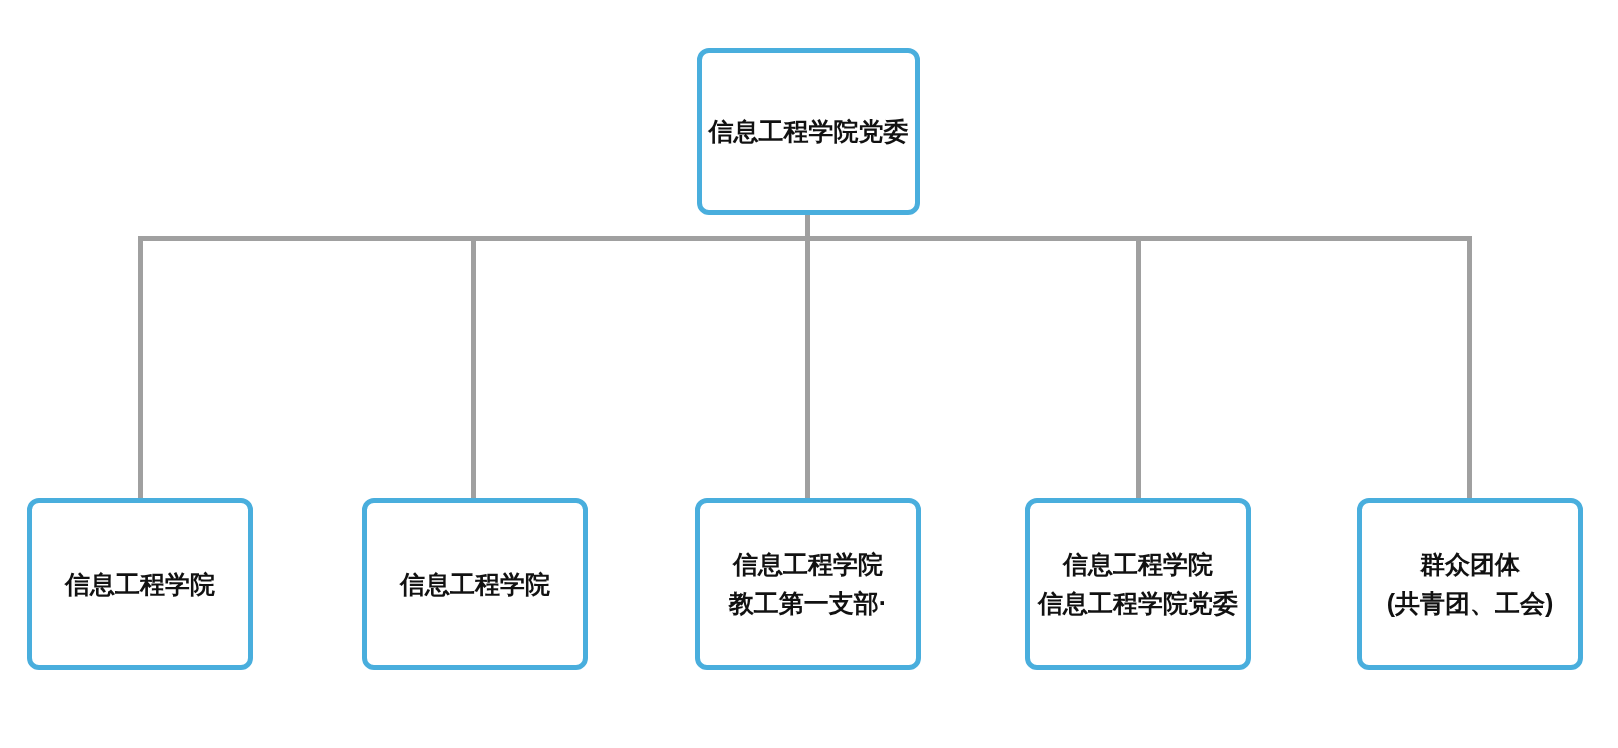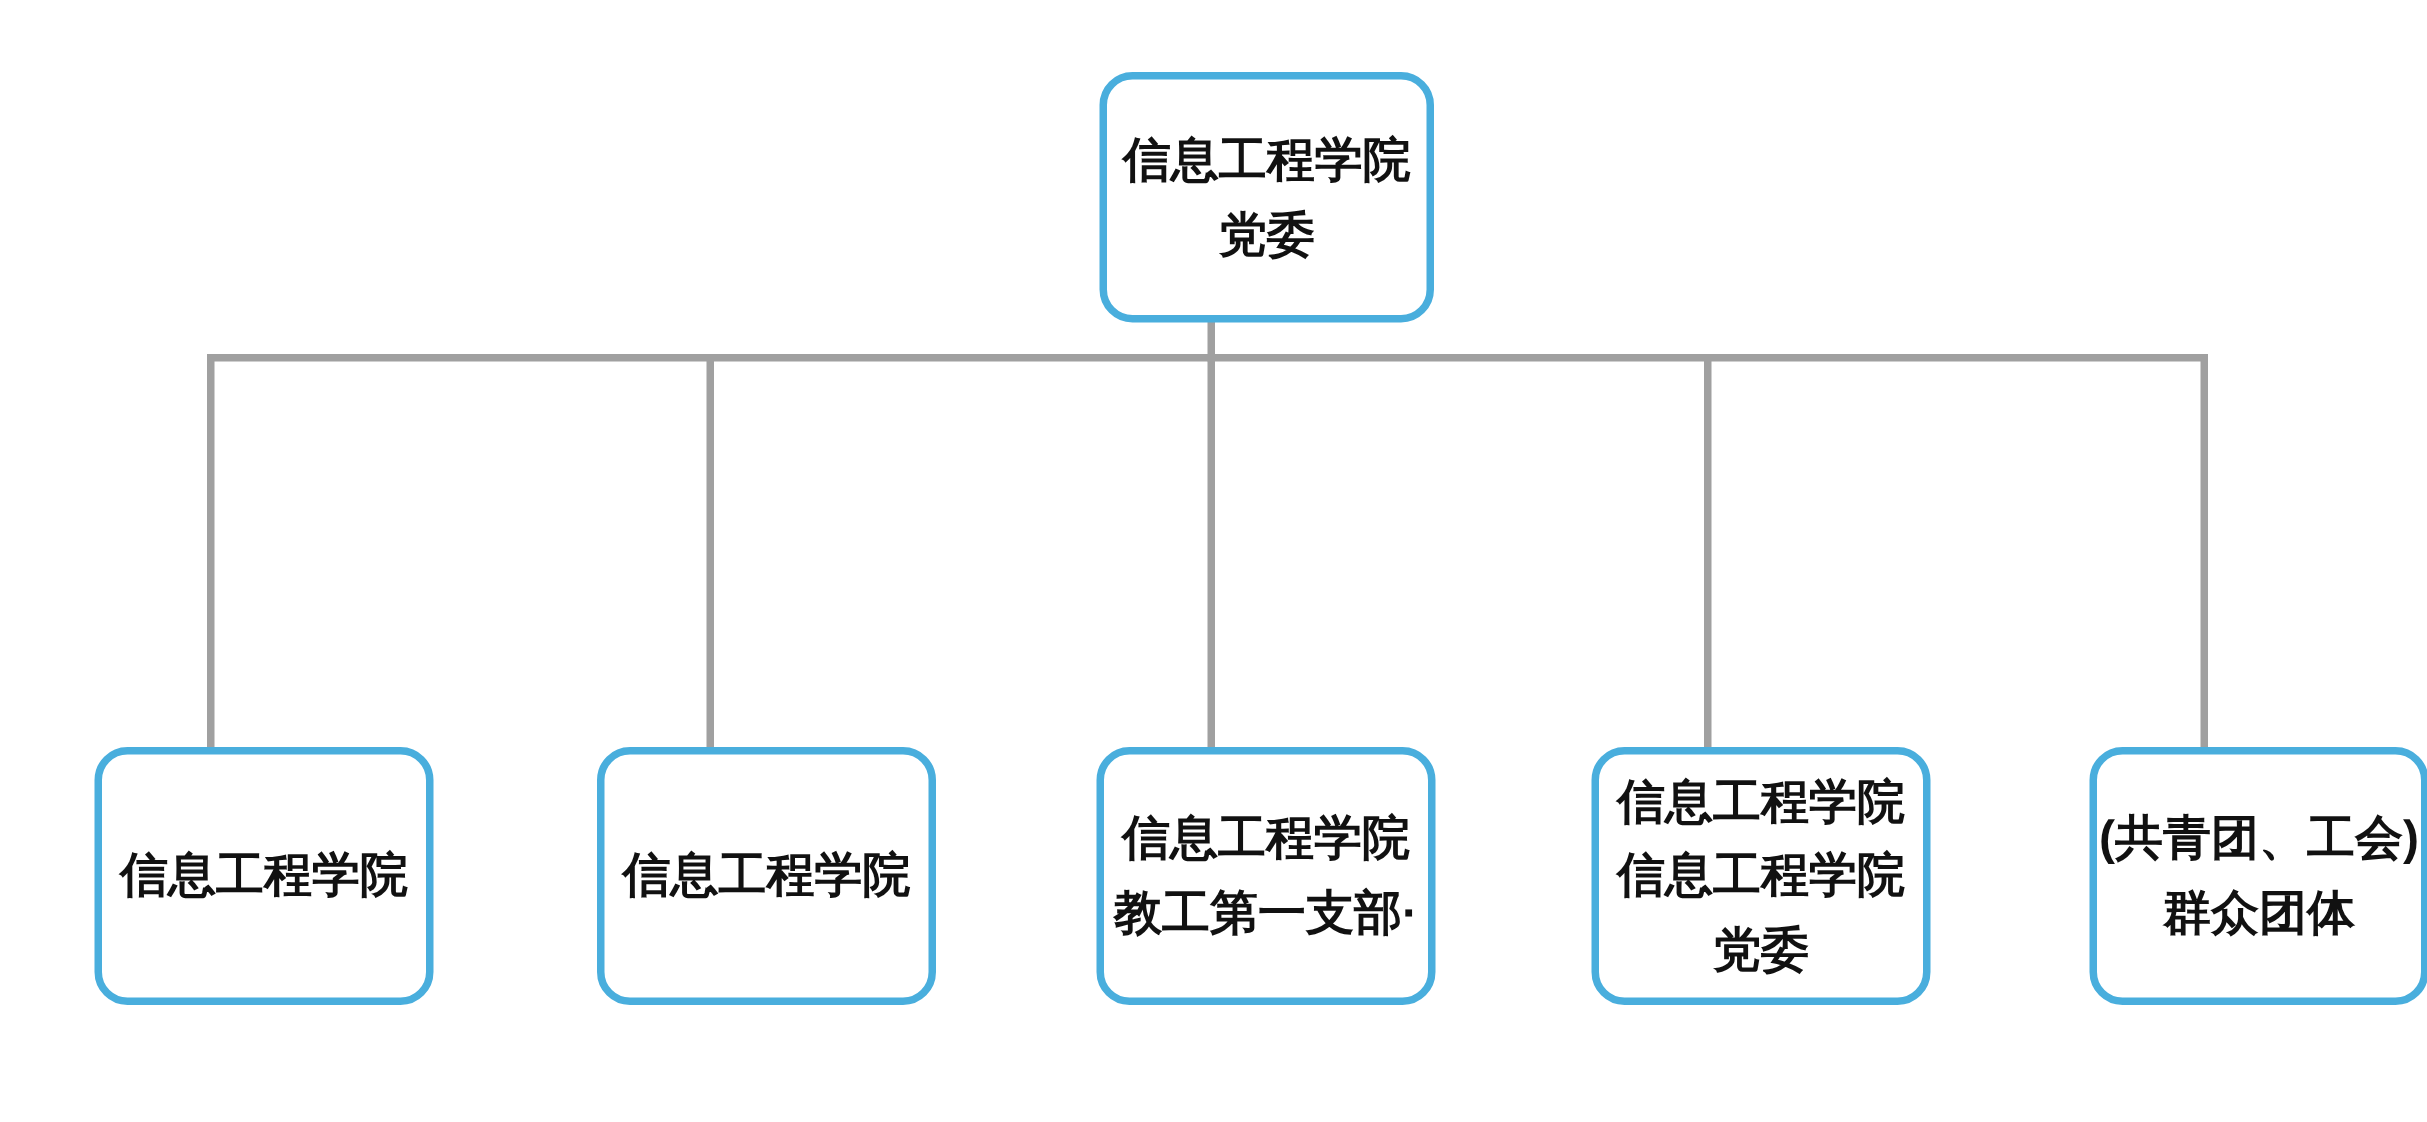--- a/index.html
+++ b/index.html
@@ -17,30 +17,29 @@
   }
   .conn {
     position: absolute;
     background: var(--connector, #a0a0a0);
   }
   .node {
     position: absolute;
     box-sizing: border-box;
     background: #ffffff;
     border: 5px solid var(--box-border, #49aedd);
-    border-radius: 22px;
+    border-radius: 12px;
     display: flex;
     align-items: center;
     justify-content: center;
     text-align: center;
     color: var(--text, #111111);
     font-weight: bold;
-    font-size: 32px;
+    font-size: 25px;
     line-height: 1.55;
-    margin-left: 36px;
   }
   .node .label { width: 100%; }
 
   
   .node.root { left: 697px; top: 48px; width: 223px; height: 167px; }
 
   
   .node.child { top: 498px; height: 172px; width: 226px; }
   .node.c1 { left: 27px; }
   .node.c2 { left: 362px; }
@@ -95,18 +94,18 @@
 
   <div class="node child c4">
     <div class="label">
       <div>信息工程学院</div>
       <div>信息工程学院党委</div>
     </div>
   </div>
 
   <div class="node child c5">
     <div class="label">
+      <div>群众团体</div>
       <div>(共青团、工会)</div>
-      <div>群众团体</div>
     </div>
   </div>
 
 </div>
 
 </body></html>

